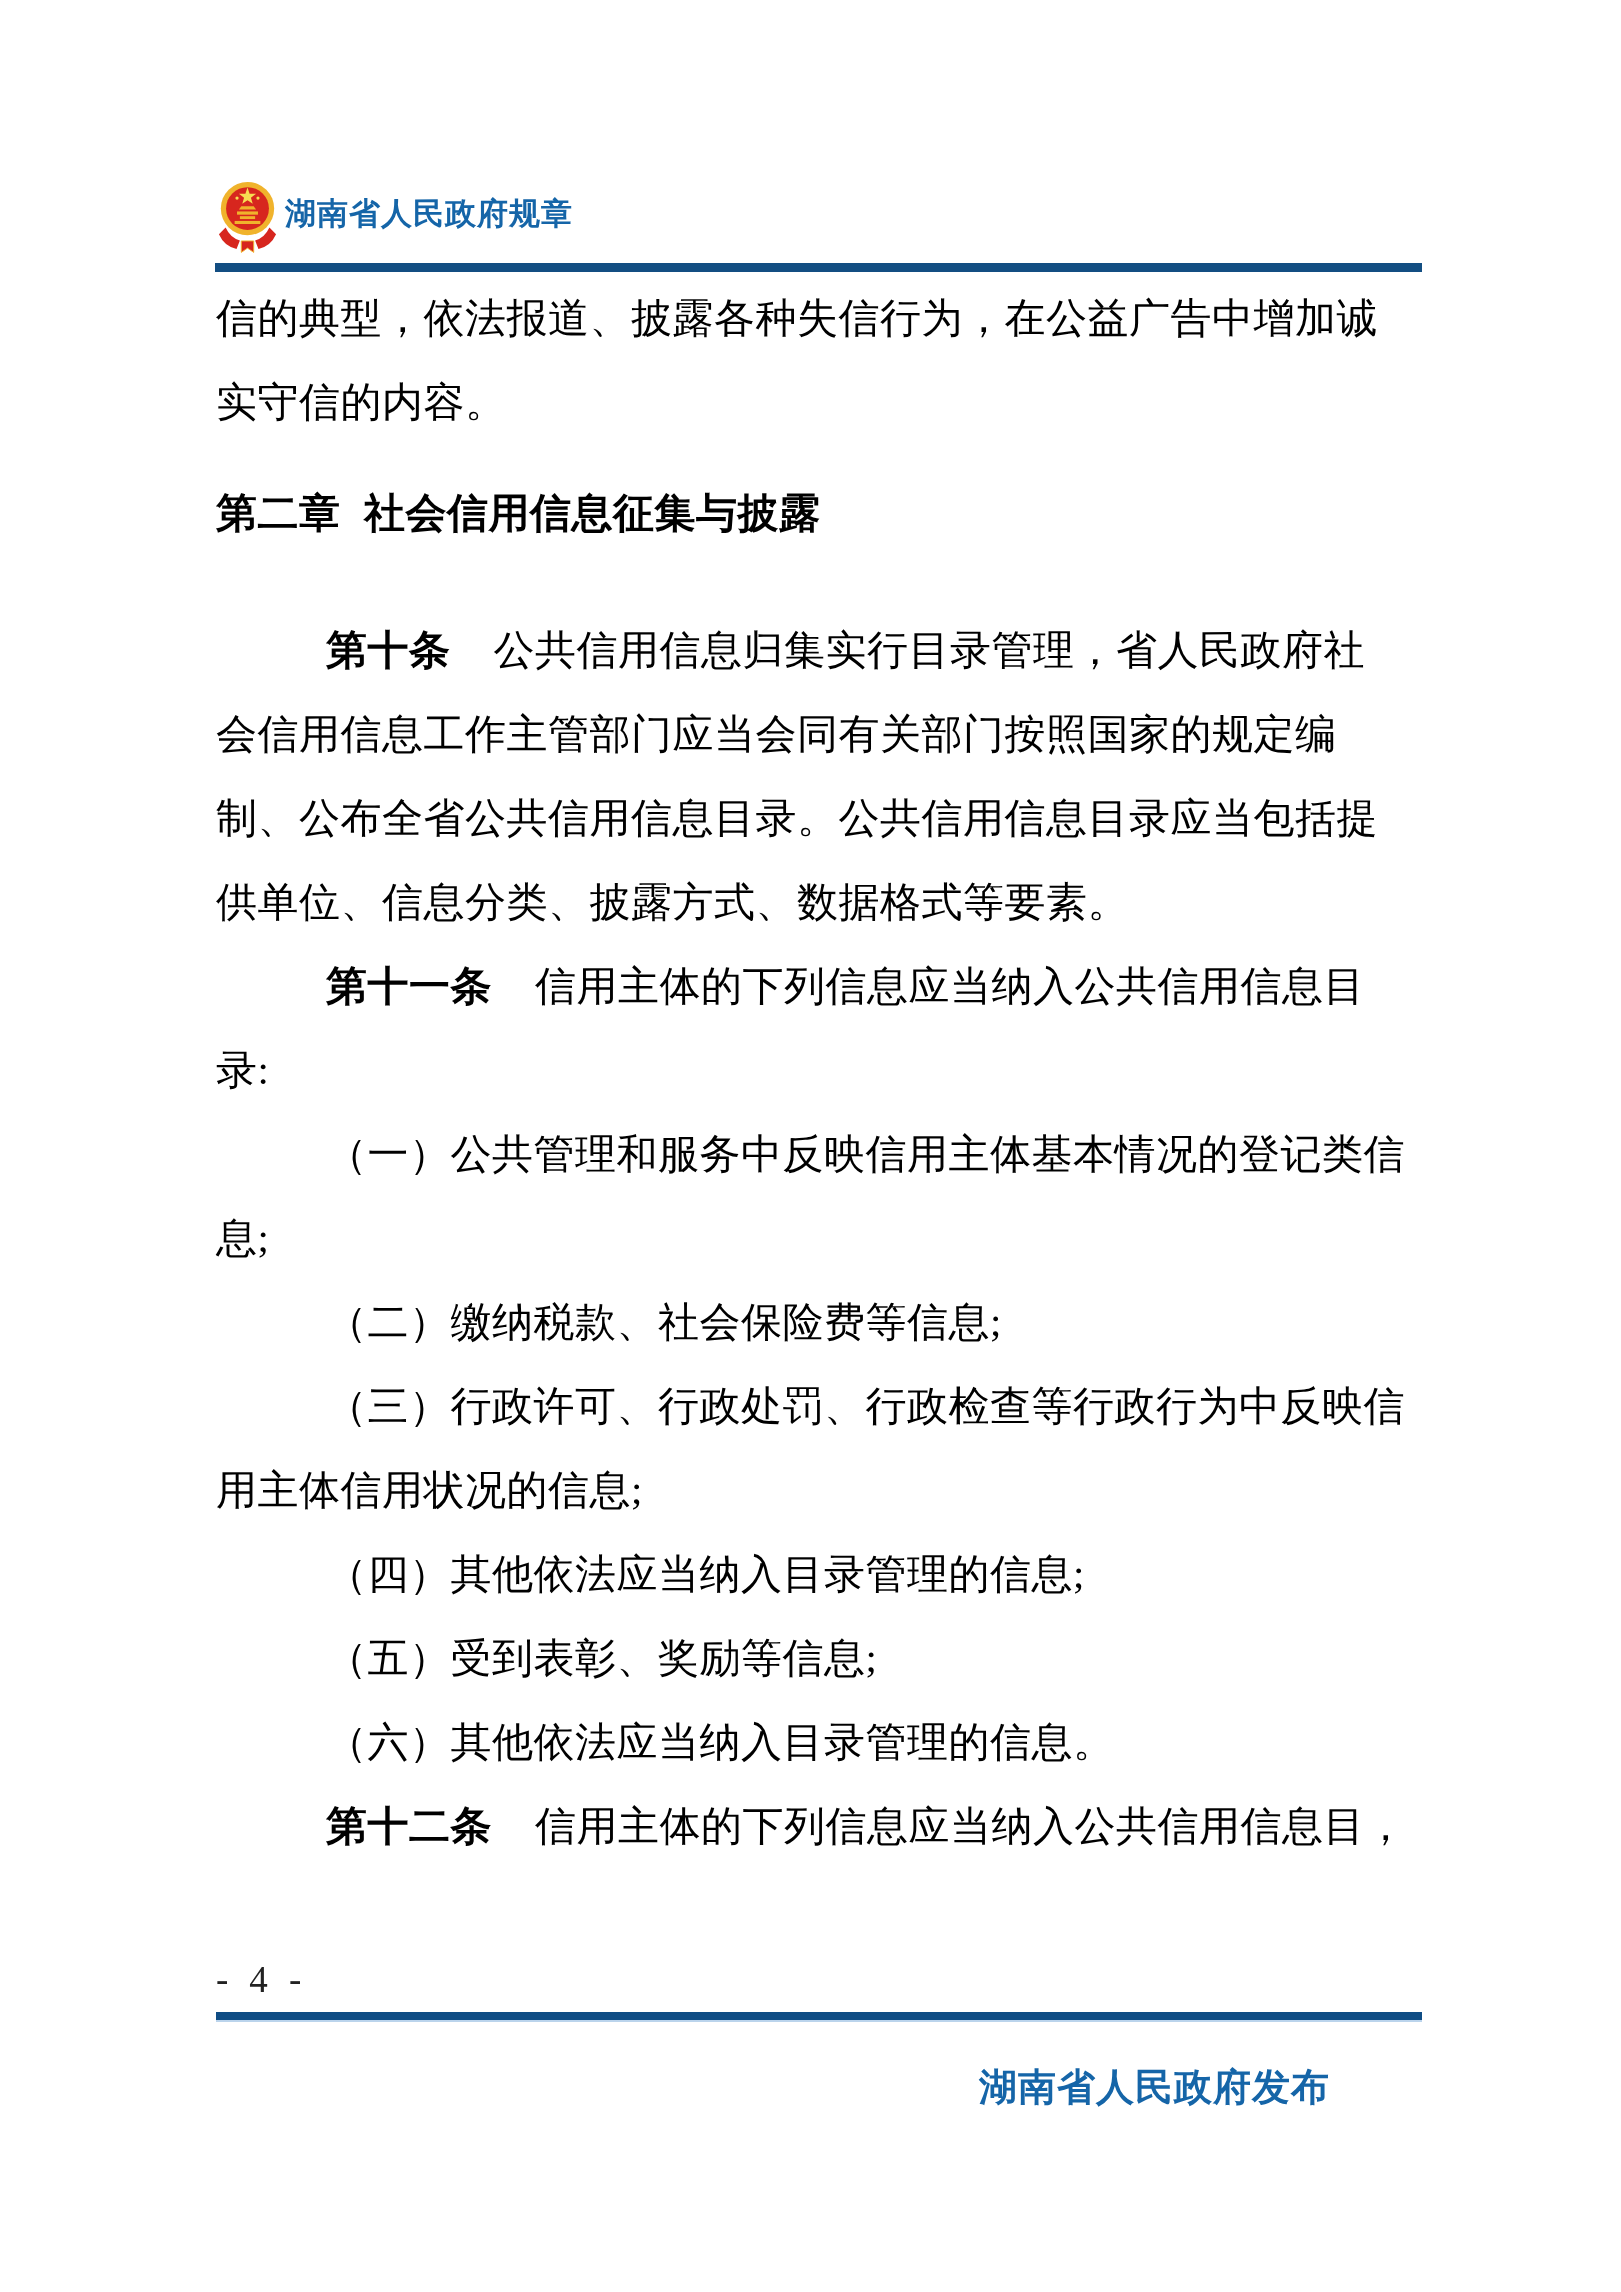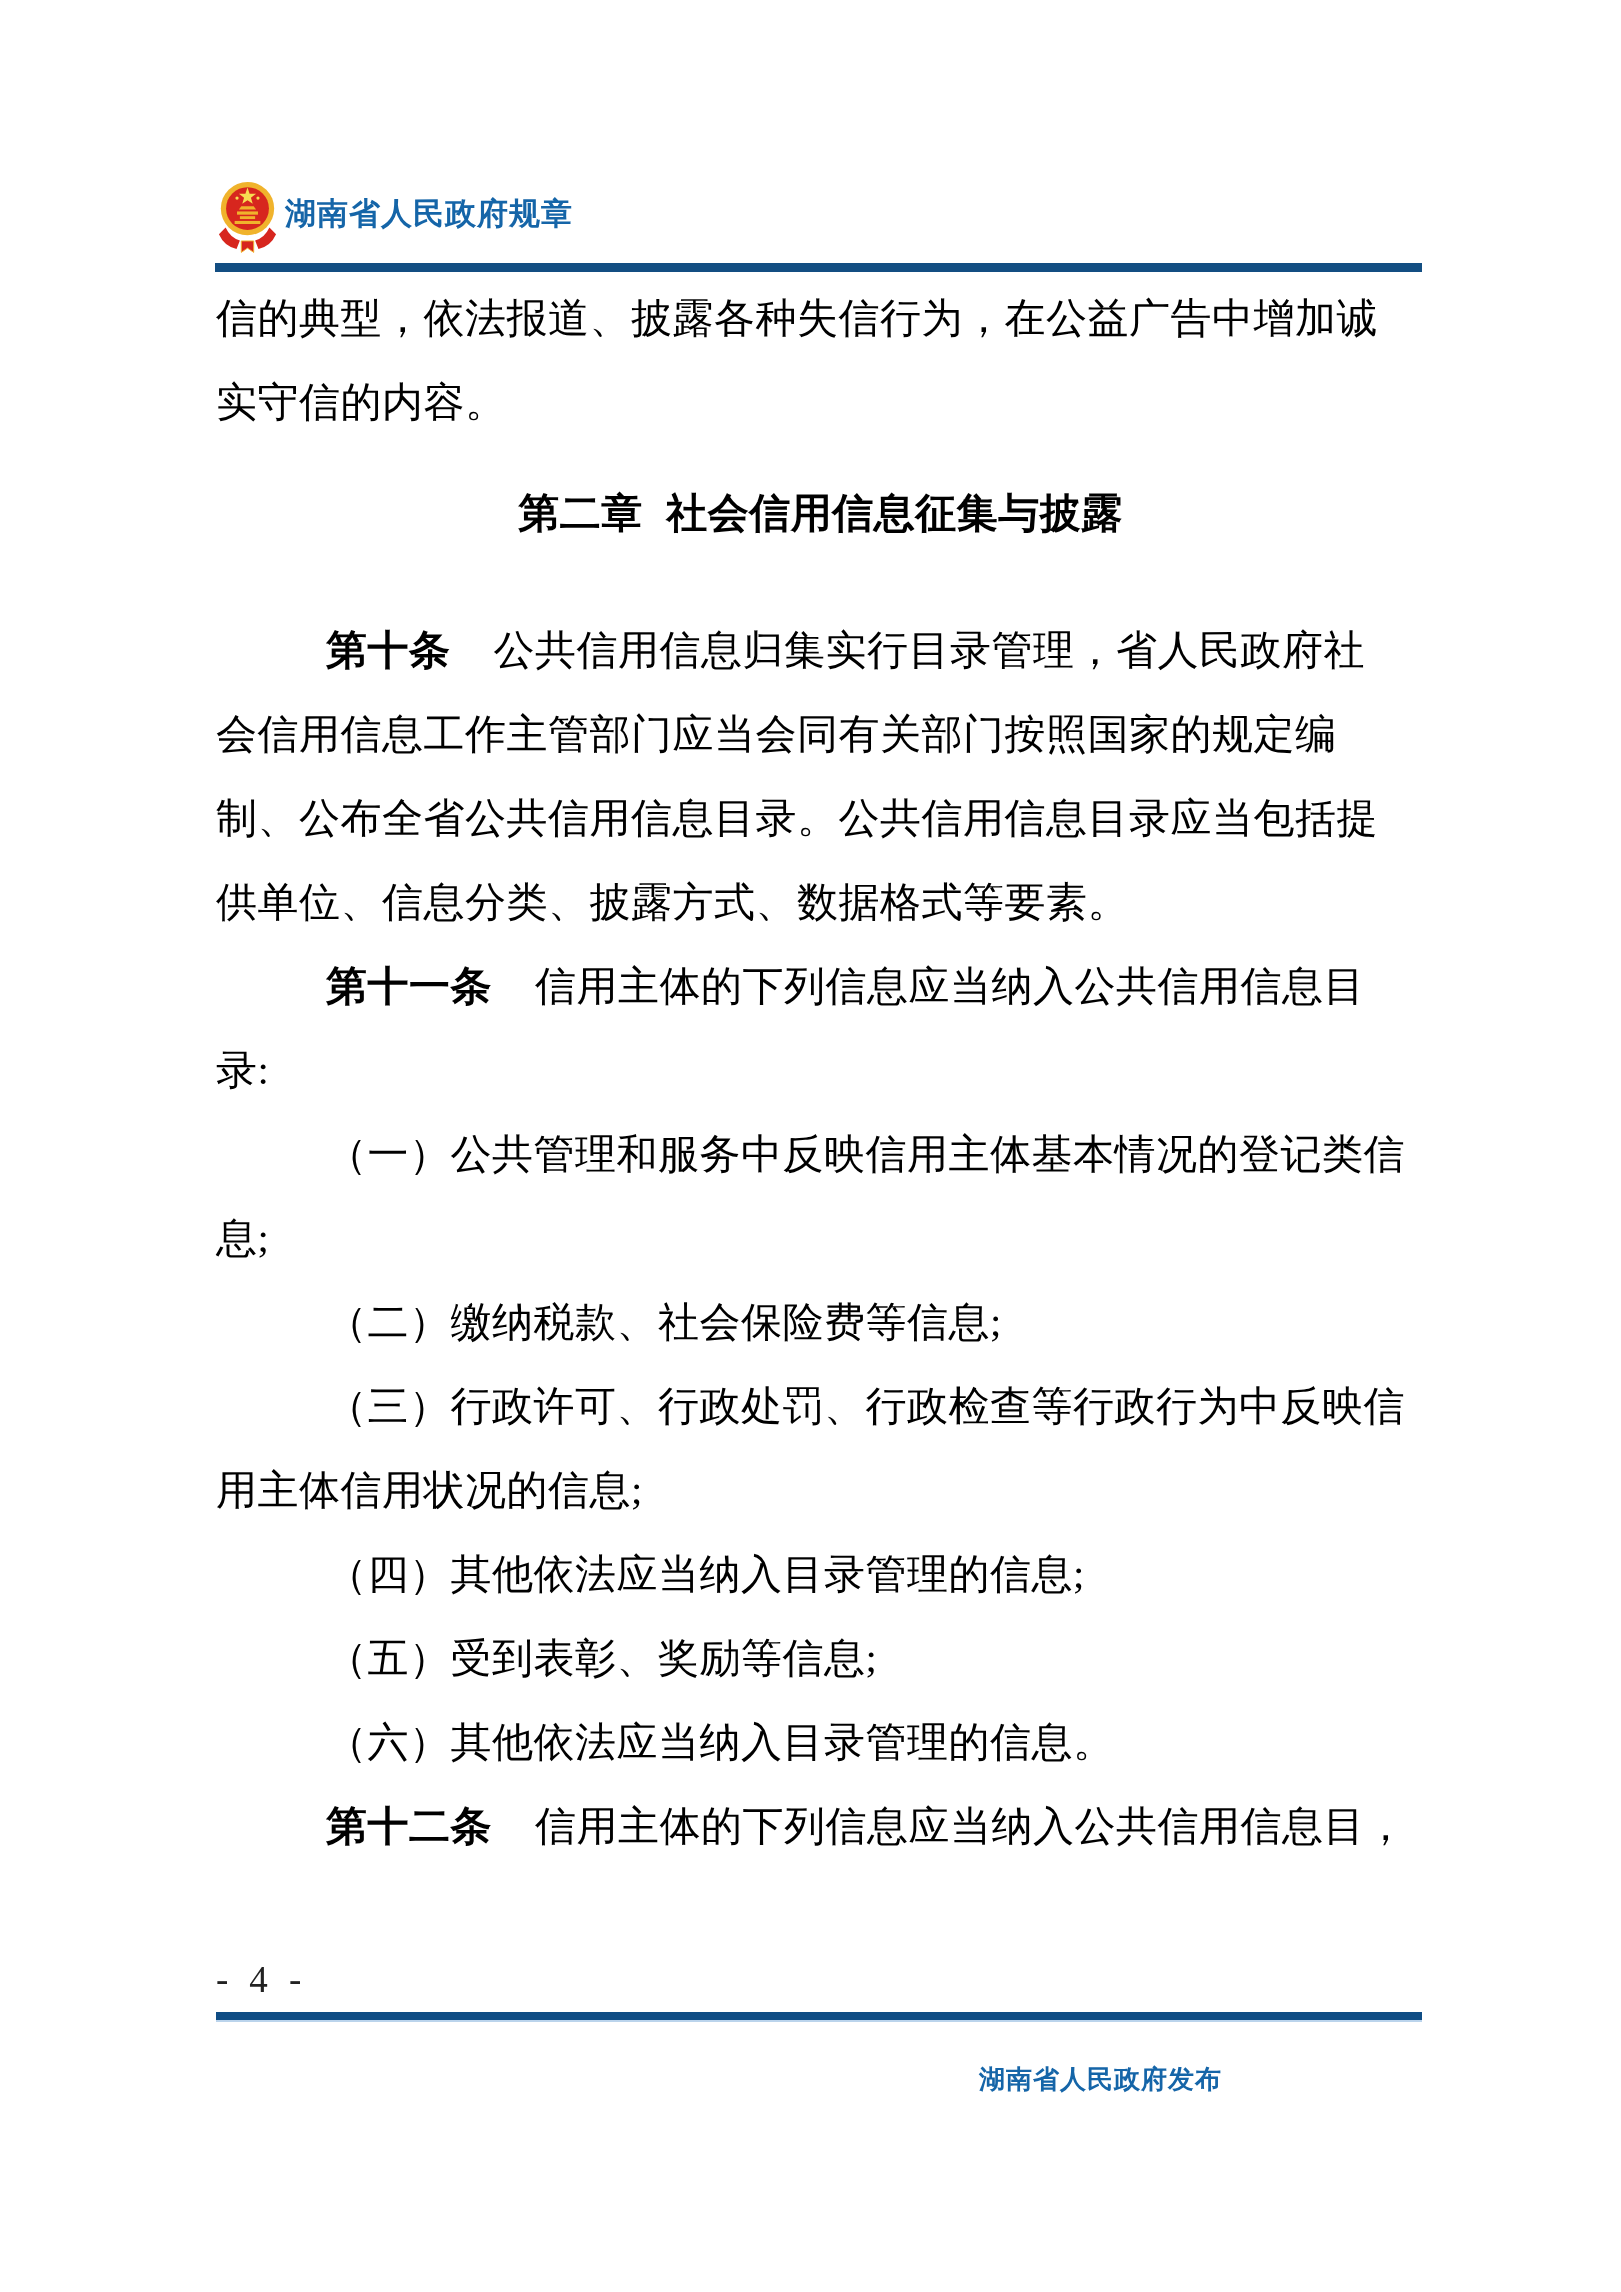--- a/index.html
+++ b/index.html
@@ -32,38 +32,38 @@
     height:84px;line-height:84px;
     font-size:41px;letter-spacing:0.5px;
     white-space:nowrap;
   }
   .indent{padding-left:110px;}
   .art-num{
     font-family:"Liberation Sans","DejaVu Sans",sans-serif;
     font-weight:700;margin-right:43px;
   }
   .chapter{
-    text-align:center;
+    text-align:left;
     font-family:"Liberation Sans","DejaVu Sans",sans-serif;
     font-weight:700;
     margin-top:27.4px;margin-bottom:53px;
   }
   .chapter .chap-num{margin-right:23.5px;}
   
   .page-number{
     position:absolute;left:216px;top:1958px;
     font-size:37px;letter-spacing:5.9px;color:#222;
   }
   .footer-rule{
     position:absolute;left:216px;top:2012px;width:1206px;height:7.8px;
     background:#0F4D85;border-bottom:2px solid #BBD4EC;
   }
   .publisher{
     position:absolute;left:979px;top:2062px;
-    font-weight:700;font-size:26px;color:#1565A8;
+    font-weight:700;font-size:38px;color:#1565A8;
     letter-spacing:1px;white-space:nowrap;
   }
 </style>
 </head>
 <body>
 
 <div class="page">
 
   <div class="header">
     <svg class="emblem" viewBox="0 0 60 84">

